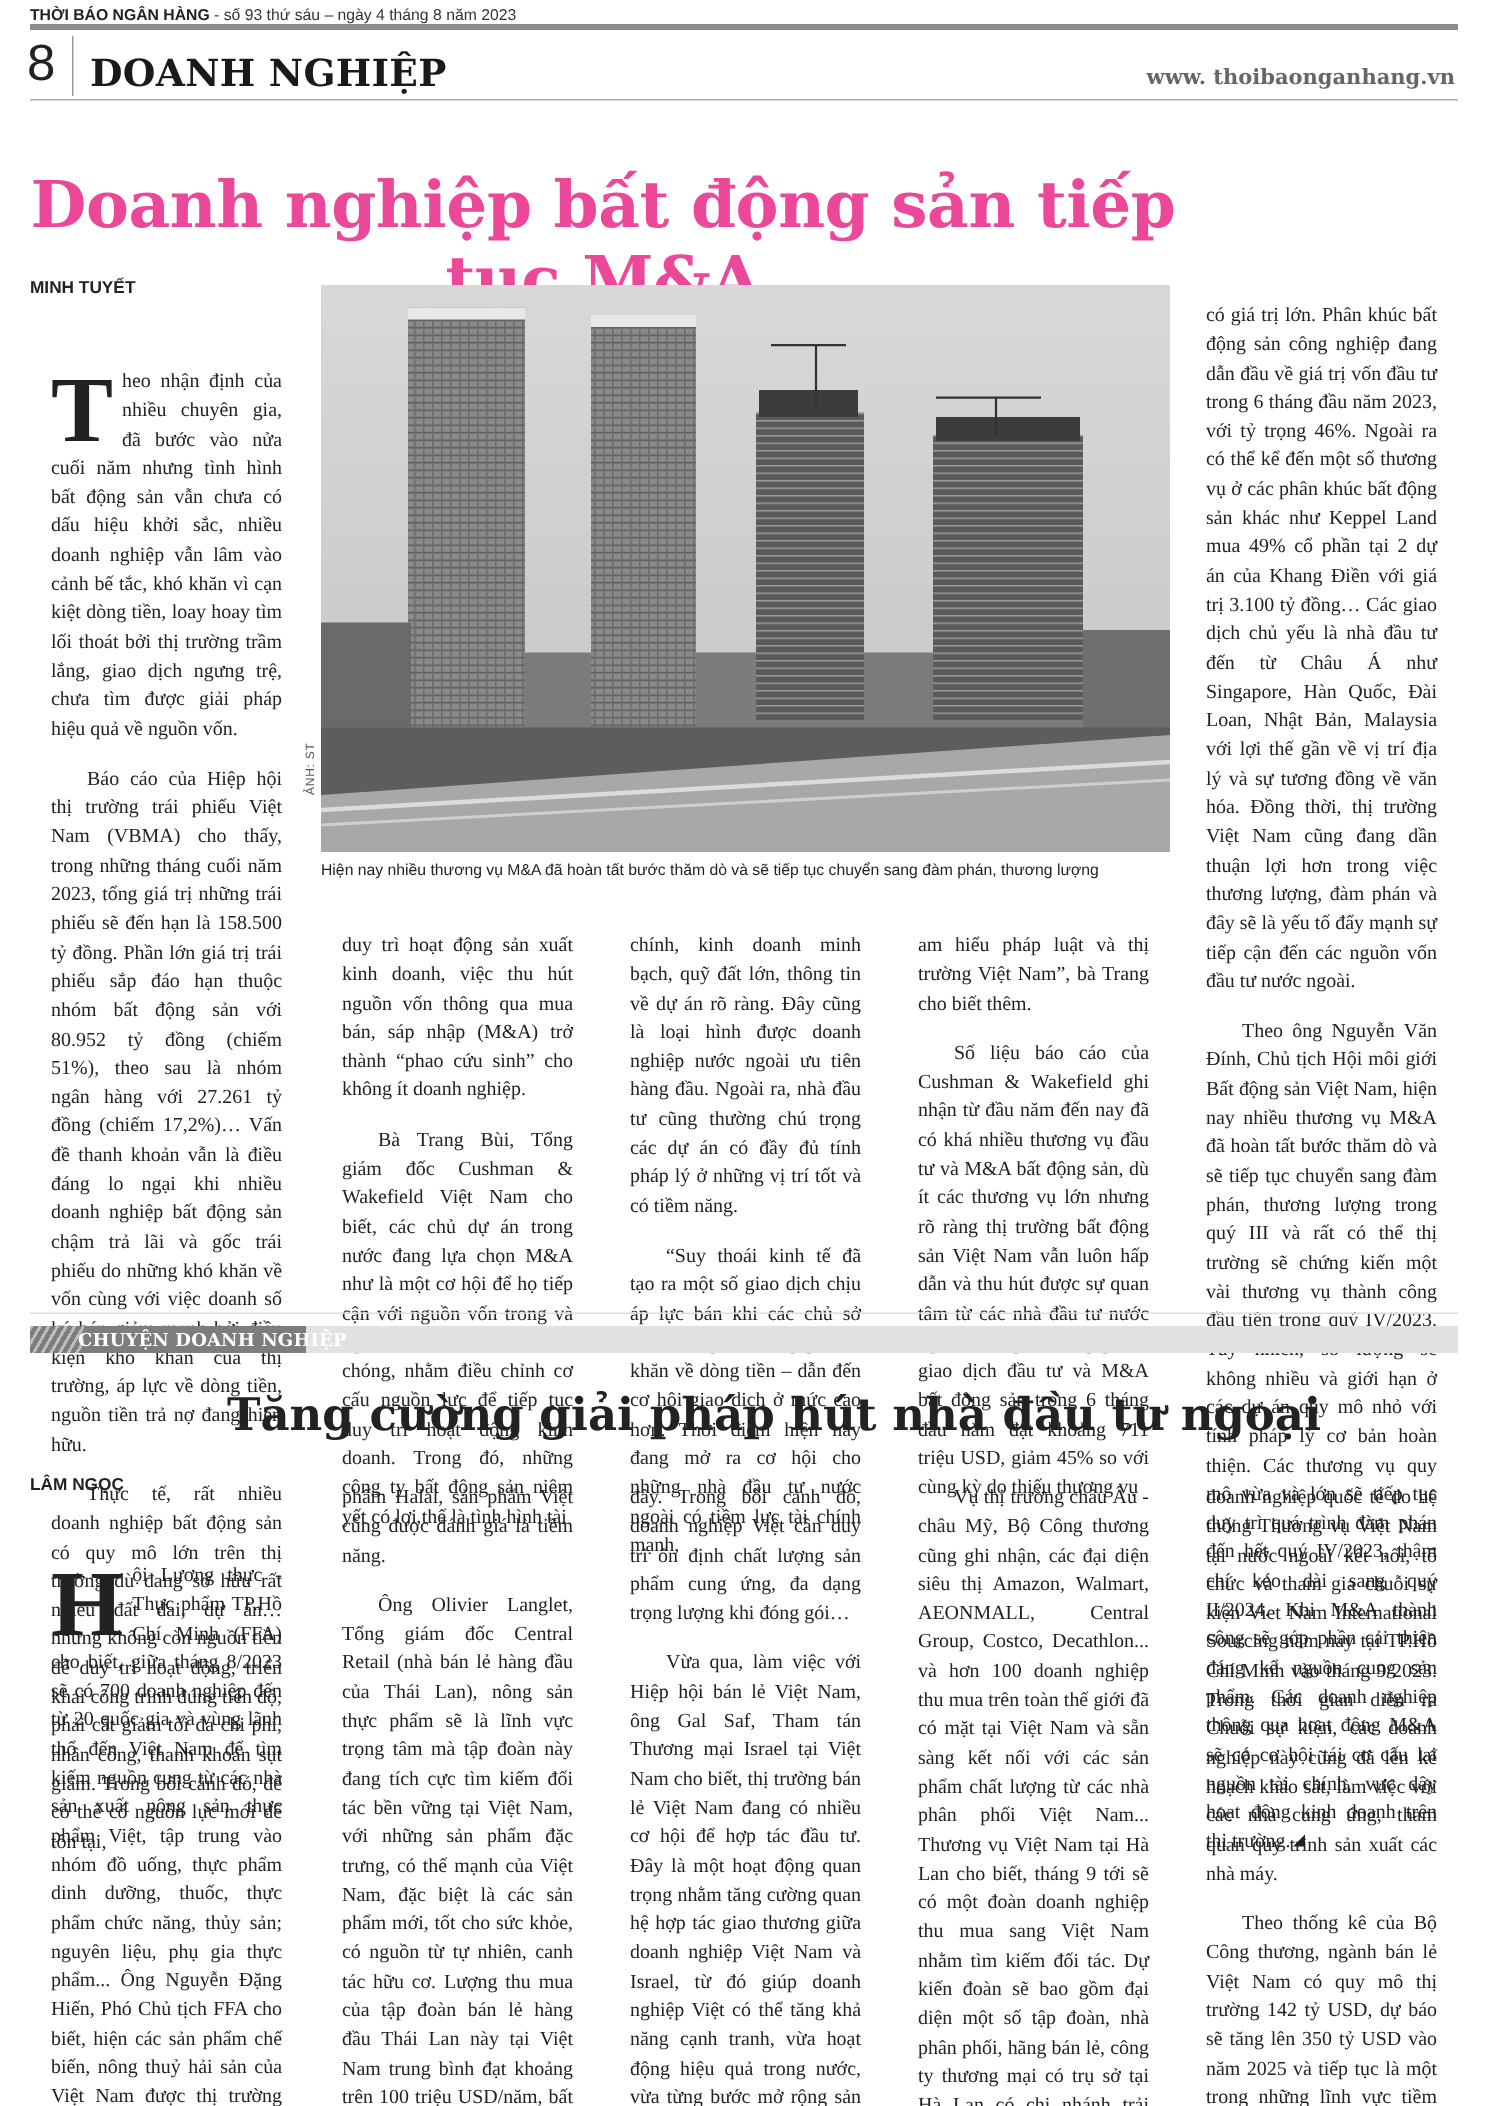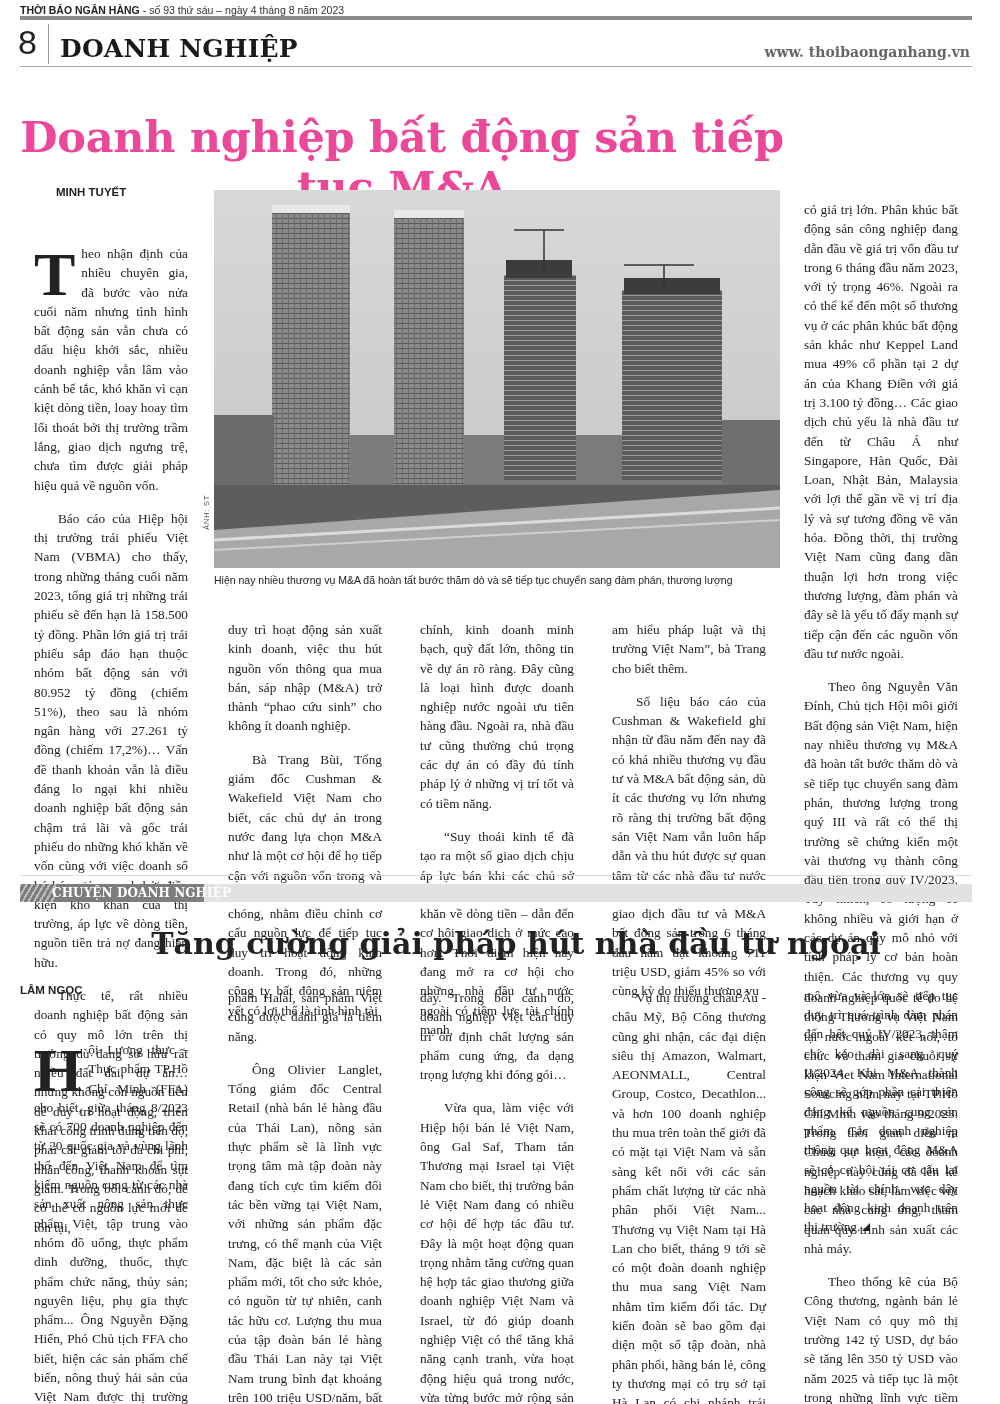--- a/index.html
+++ b/index.html
@@ -46,21 +46,21 @@
 
 <div id="topline" class="sans"><b>THỜI BÁO NGÂN HÀNG</b><span> - số 93 thứ sáu – ngày 4 tháng 8 năm 2023</span></div>
 <div id="topbar"></div>
 <div id="pagenum" class="sans">8</div>
 <div id="pagesep"></div>
 <div id="section" class="slab">DOANH NGHIỆP</div>
 <div id="site" class="slab">www. thoibaonganhang.vn</div>
 <div id="hrule"></div>
 
 <div id="h1" class="slab">Doanh nghiệp bất động sản tiếp tục M&amp;A</div>
-<div class="byline sans" style="left:20px; top:186px;margin-left:36px;">MINH TUYẾT</div>
+<div class="byline sans" style="left:20px; top:186px;">MINH TUYẾT</div>
 
 <div class="col serif" style="left:20px; top:230px; width:182px;">
   <p class="first"><span class="dropcap">T</span><span>heo nhận định của nhiều chuyên gia, đã bước vào nửa cuối năm nhưng tình hình bất động sản vẫn chưa có dấu hiệu khởi sắc, nhiều doanh nghiệp vẫn lâm vào cảnh bế tắc, khó khăn vì cạn kiệt dòng tiền, loay hoay tìm lối thoát bởi thị trường trầm lắng, giao dịch ngưng trệ, chưa tìm được giải pháp hiệu quả về nguồn vốn.</span></p>
   <p>Báo cáo của Hiệp hội thị trường trái phiếu Việt Nam (VBMA) cho thấy, trong những tháng cuối năm 2023, tổng giá trị những trái phiếu sẽ đến hạn là 158.500 tỷ đồng. Phần lớn giá trị trái phiếu sắp đáo hạn thuộc nhóm bất động sản với 80.952 tỷ đồng (chiếm 51%), theo sau là nhóm ngân hàng với 27.261 tỷ đồng (chiếm 17,2%)… Vấn đề thanh khoản vẫn là điều đáng lo ngại khi nhiều doanh nghiệp bất động sản chậm trả lãi và gốc trái phiếu do những khó khăn về vốn cùng với việc doanh số ký bán giảm mạnh bởi điều kiện khó khăn của thị trường, áp lực về dòng tiền, nguồn tiền trả nợ đang hiện hữu.</p>
   <p>Thực tế, rất nhiều doanh nghiệp bất động sản có quy mô lớn trên thị trường dù đang sở hữu rất nhiều đất đai, dự án… nhưng không còn nguồn tiền để duy trì hoạt động, triển khai công trình đúng tiến độ, phải cắt giảm tối đa chi phí, nhân công, thanh khoản sụt giảm. Trong bối cảnh đó, để có thể có nguồn lực mới để tồn tại,</p>
 </div>
 
 <div id="photo">
   <svg width="566" height="378" viewBox="0 0 566 378">
     <defs>

